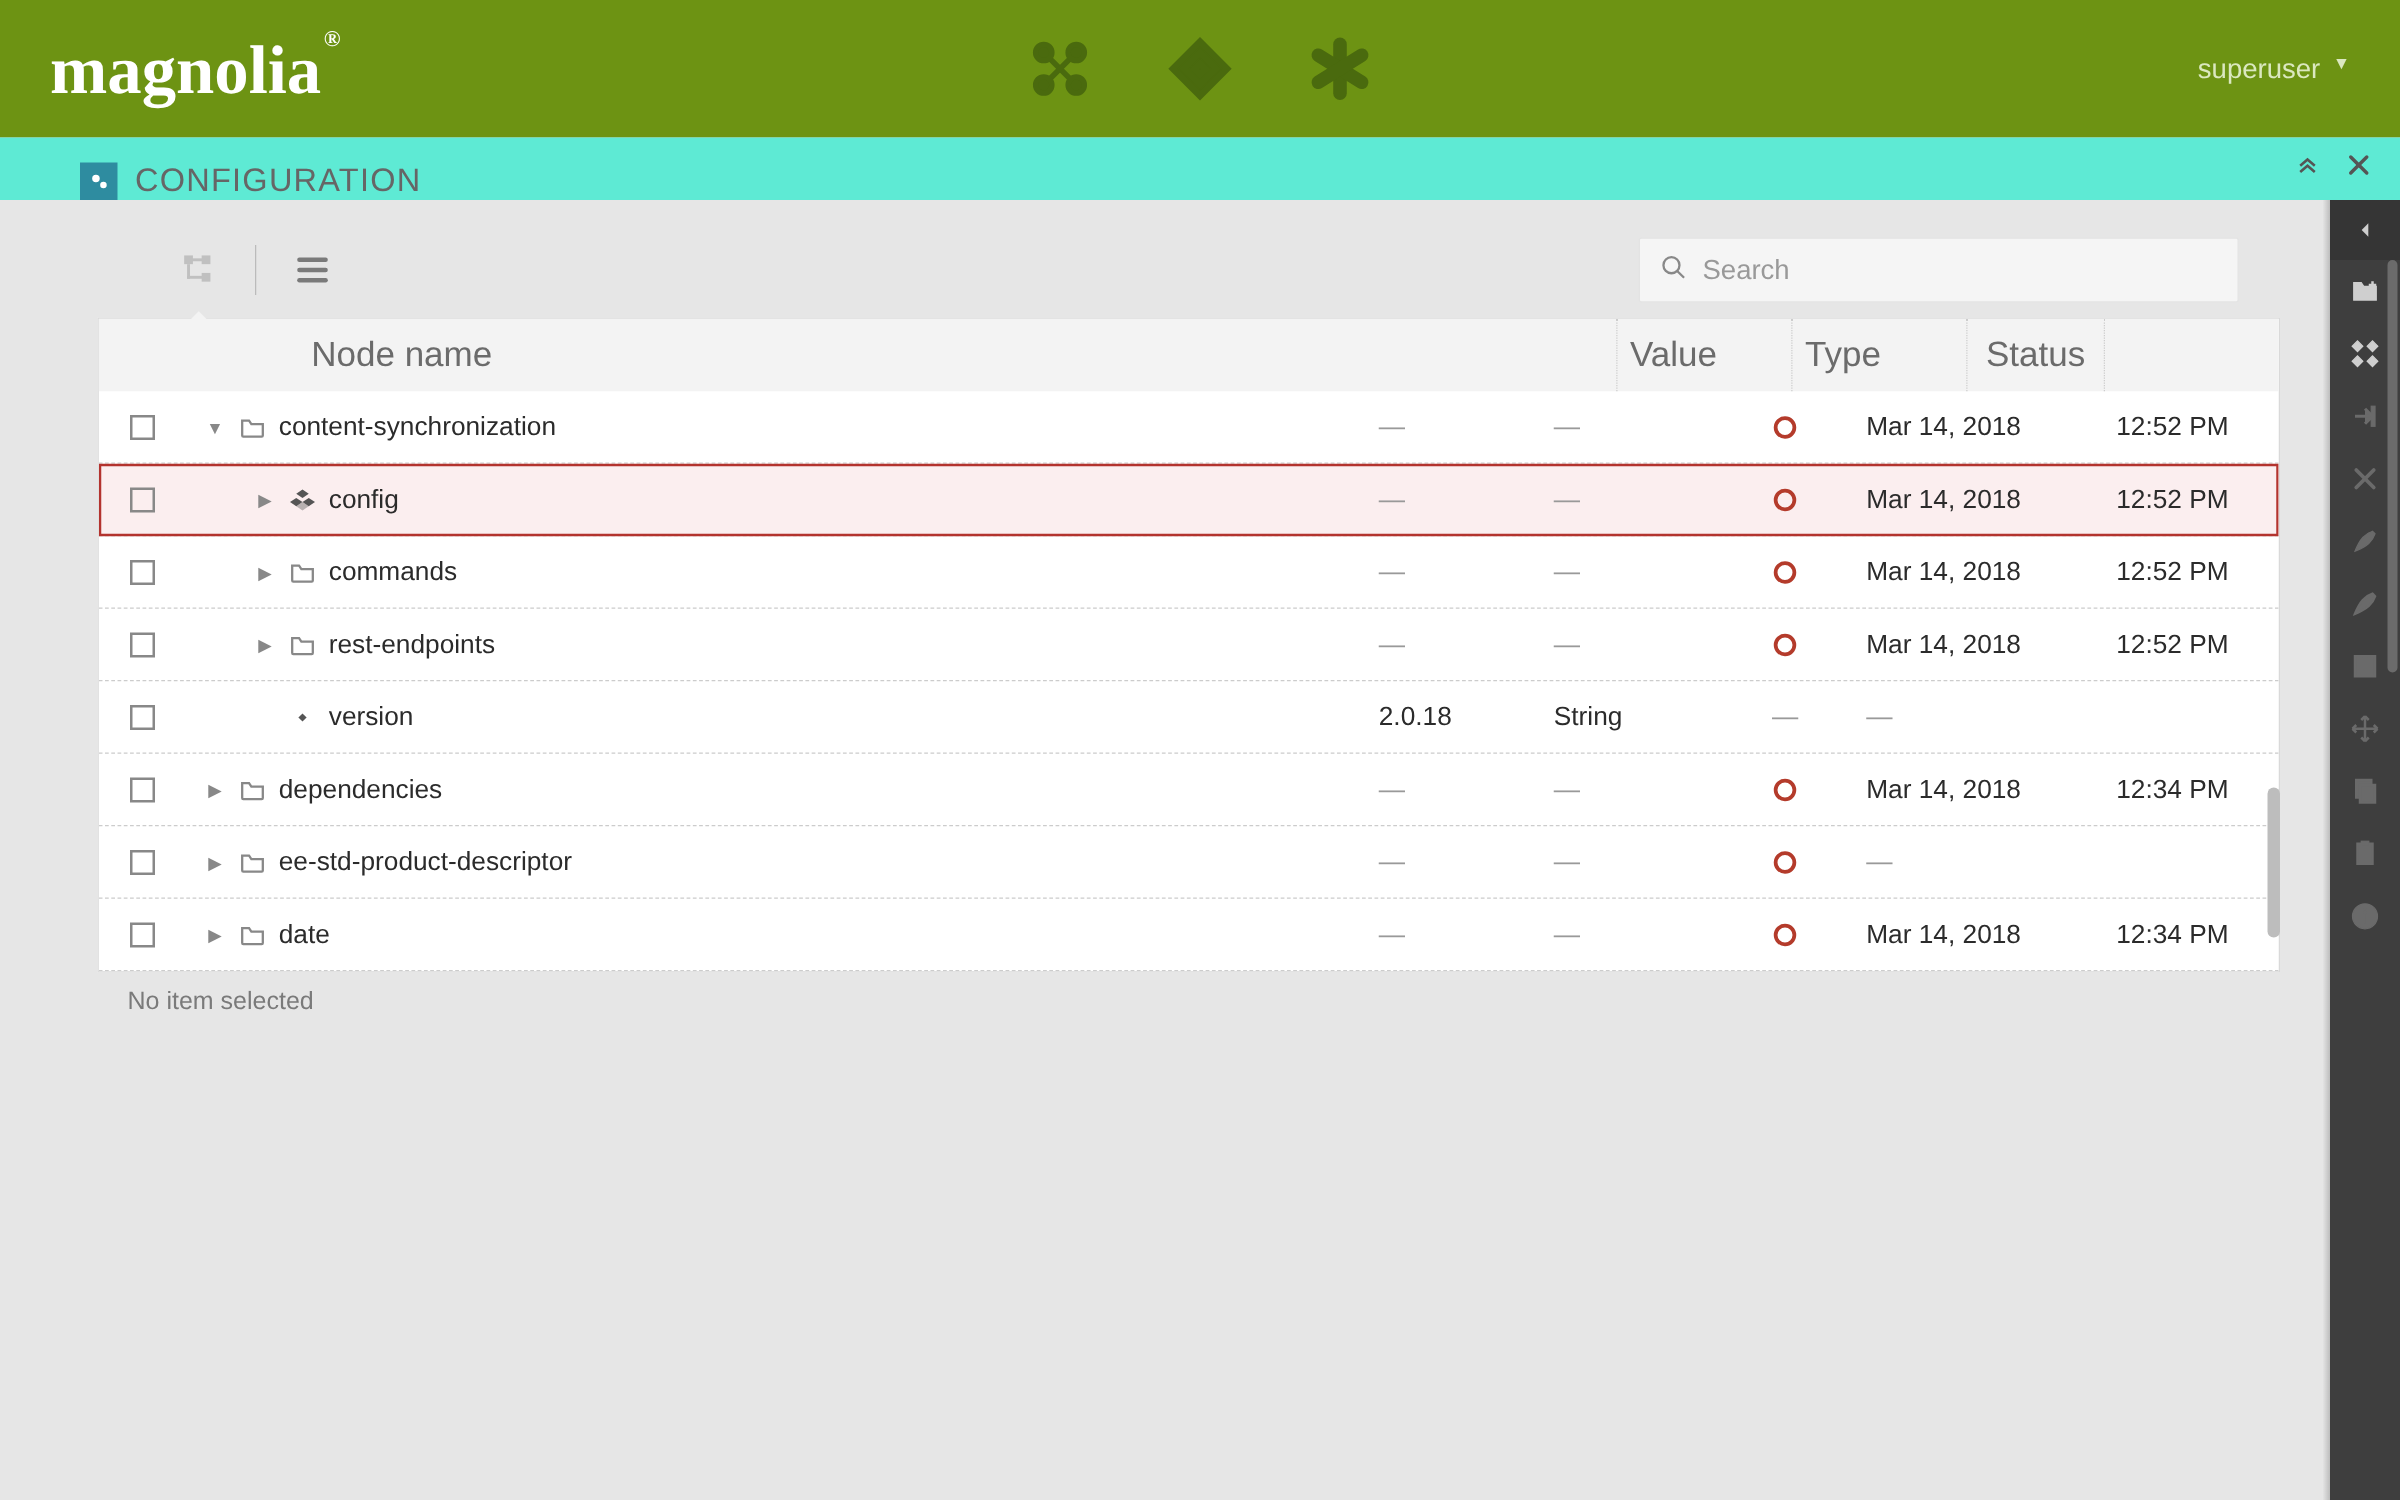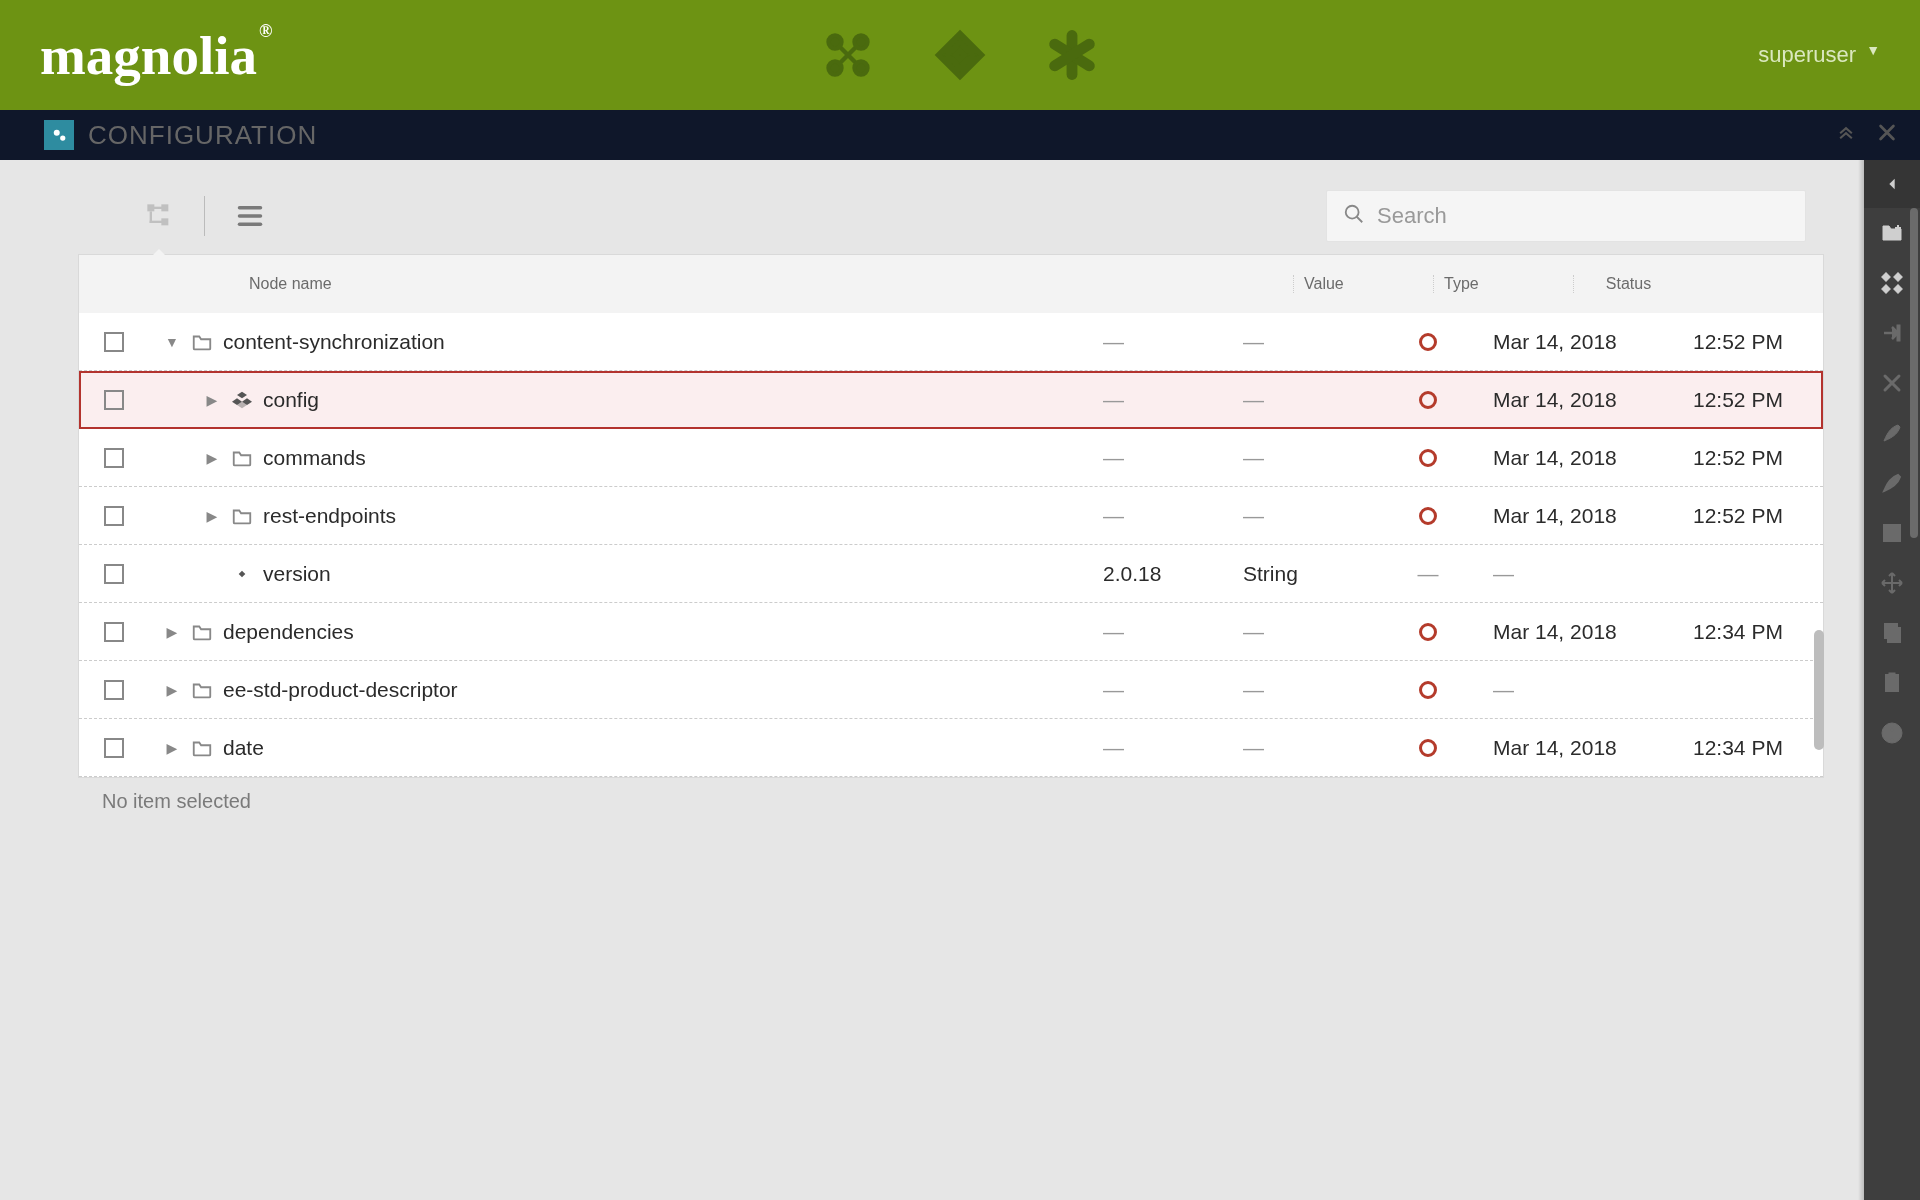--- a/index.html
+++ b/index.html
@@ -44,23 +44,23 @@
   .header-icon path, .header-icon circle, .header-icon rect, .header-icon line { fill:var(--dark-green); stroke:var(--dark-green); }
   .user-menu {
     position:absolute; right:40px; top:50%; transform:translateY(-50%);
     color:#dbe8bf; font-size:22px; display:flex; align-items:flex-start; gap:10px; cursor:pointer;
   }
   .user-menu .caret { font-size:14px; }
 
   
   .subapp-bar {
     height:50px;
-    background:#0f172a;
-    display:flex; align-items:center;
-    padding:0 20px 0 44px;
+    background:#5eead4;
+    display:flex; align-items:flex-end;
+    padding:0 20px 0 64px;
     position:relative;
   }
   .subapp-badge {
     width:30px; height:30px; background:#2e8ca0; color:#fff;
     display:flex; align-items:center; justify-content:center; font-size:18px;
     margin-right:14px;
   }
   .subapp-title { color:#666; font-size:26px; letter-spacing:1px; }
   .subapp-actions { position:absolute; right:22px; top:50%; transform:translateY(-50%); display:flex; gap:20px; color:#555; font-size:20px; }
   .subapp-actions span { cursor:pointer; }
@@ -75,21 +75,21 @@
     flex:1;
     padding: 30px 0px 0 78px;
     display:flex; flex-direction:column;
     min-width:0;
     position:relative;
   }
 
   
   .toolbar {
     display:flex; align-items:center; justify-content:space-between;
-    padding-right:58px;
+    padding-right:73px;
     margin-bottom:12px;
   }
   .toolbar-left {
     display:flex; align-items:center; gap:0px;
     margin-left:58px;
     position:relative;
   }
   .view-toggle {
     width:46px; height:50px; display:flex; align-items:center; justify-content:center;
     cursor:pointer;
@@ -119,23 +119,22 @@
   .tree {
     border:1px solid #d9d9d9;
     background:#fff;
     display:flex; flex-direction:column;
     overflow:hidden;
     margin-right:40px;
   }
   .thead {
     display:flex;
     background:#f3f3f3;
-    font-size:16px; color:#6b6b6b;
+    font-size:28px; color:#6b6b6b;
     height:58px;
-    align-items:center;
   }
   .thead > div, .trow > div {
     display:flex; align-items:center;
     padding:0 10px;
   }
   .col-check { width:70px; justify-content:center; }
   .col-name  { flex:1; min-width:0; }
   .col-value { width:140px; }
   .col-type  { width:140px; }
   .col-status{ width:110px; justify-content:center; }

